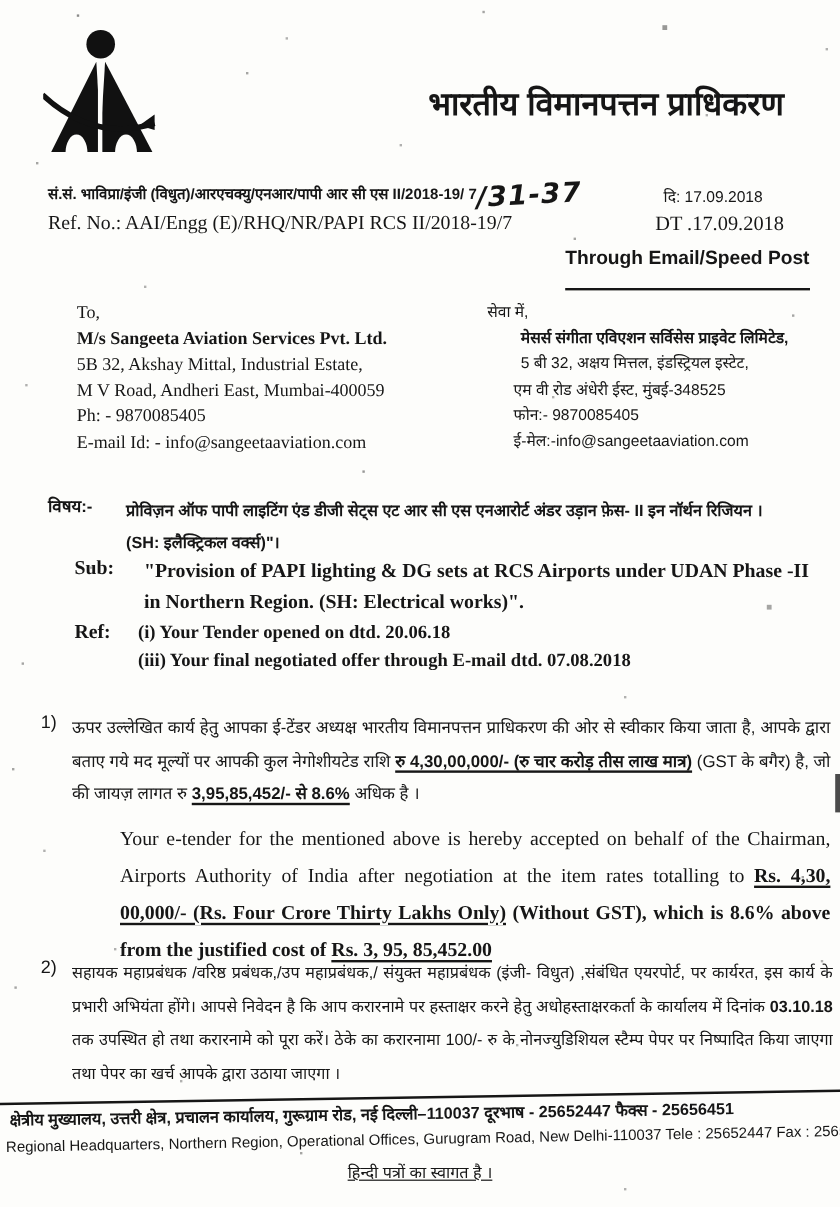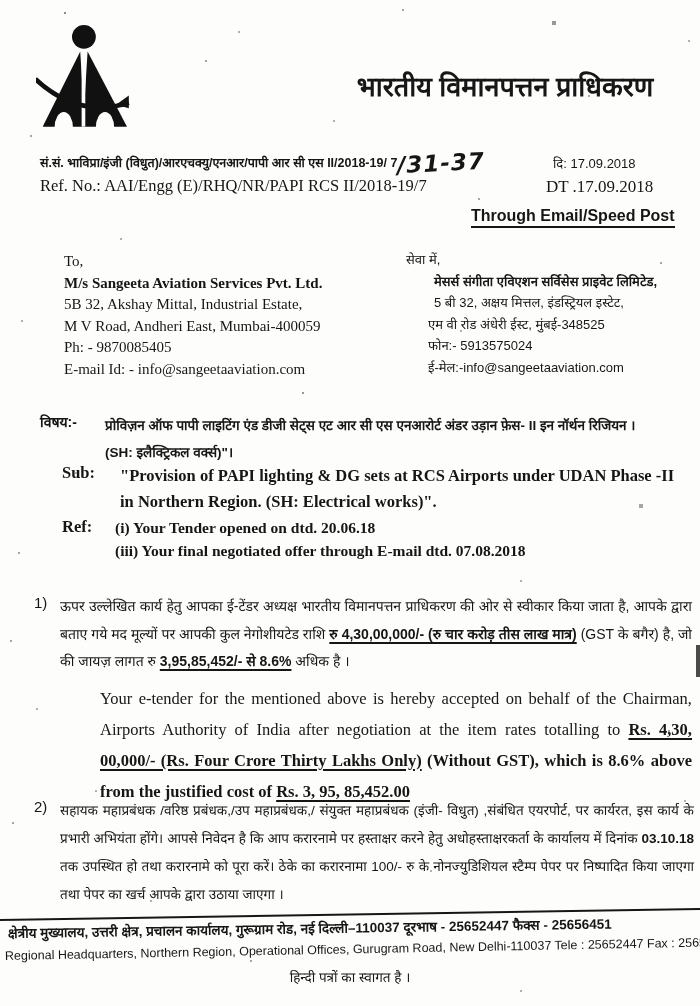--- a/index.html
+++ b/index.html
@@ -36,21 +36,21 @@
   .logo{left:36px;top:24px;width:94px;height:110px;}
   .org{left:316px;top:34px;width:378px;text-align:center;}
   .org-hi{font-size:27px;font-weight:bold;line-height:36px;font-family:"Liberation Sans",sans-serif;margin-top:35px;}
   .org-en{font-size:20px;font-weight:bold;line-height:27px;letter-spacing:.4px;font-family:"Liberation Sans",sans-serif;}
 
   .ref-hi{left:40px;top:150px;font-size:12.5px;font-weight:bold;white-space:nowrap;}
   .handwritten{display:inline-block;font-size:23px;font-style:italic;font-weight:bold;transform:rotate(-3deg);vertical-align:-4px;font-family:"DejaVu Sans",sans-serif;letter-spacing:1px;}
   .date-hi{left:553px;top:154px;font-size:13px;}
   .ref-en{left:40px;top:176px;font-size:16.5px;}
   .date-en{left:546px;top:177px;font-size:17px;}
-  .through{left:471px;top:207px;font-size:16px;font-weight:bold;border-bottom:2px solid #161616;padding-bottom:1px;}
+  .through{left:471px;top:207px;font-size:16px;font-weight:bold;border-bottom:2px solid #161616;padding-bottom:15px;}
 
   .addr-en{left:64px;top:251px;font-size:15px;line-height:21.5px;width:300px;}
   .addr-hi{left:406px;top:249px;font-size:13px;line-height:21.5px;width:280px;}
   .addr-hi .ind{margin-left:28px;}
   .addr-hi .ind2{margin-left:22px;}
 
   .subject-row{left:40px;top:412px;width:654px;}
   .subject-label{position:absolute;left:0;top:0;font-size:14px;font-weight:bold;}
   .subject-text{margin-left:65px;font-size:13.5px;font-weight:bold;line-height:27px;}
 
@@ -66,21 +66,21 @@
   .para-num{position:absolute;left:0;top:1px;font-size:15px;font-family:"Liberation Sans",sans-serif;}
   .para1-hi{margin-left:26px;font-size:14px;line-height:27.5px;text-align:justify;font-family:"Liberation Sans",sans-serif;}
   .para1-en{margin-left:66px;margin-top:7px;width:592px;font-size:16.5px;line-height:31px;text-align:justify;}
 
   .para2{left:34px;top:797px;width:660px;}
   .para2-hi{margin-left:26px;font-size:13.5px;line-height:28px;text-align:justify;font-family:"Liberation Sans",sans-serif;}
 
   .rule{left:0px;top:919px;width:710px;border-top:2.5px solid #161616;transform:rotate(-0.9deg);transform-origin:left center;}
   .f-hi{left:8px;top:924px;width:690px;font-size:13.5px;font-weight:bold;transform:rotate(-0.9deg);transform-origin:left center;white-space:nowrap;}
   .f-en{left:5px;top:949px;width:695px;font-size:12.5px;transform:rotate(-1.1deg);transform-origin:left center;white-space:nowrap;}
-  .f-note{left:0;top:968px;width:700px;text-align:center;font-size:13.5px;}
+  .f-note{left:0;top:968px;width:700px;text-align:center;font-size:13.5px;text-decoration:underline;}
 
   .scan-mark-right{right:0;top:645px;width:4px;height:32px;background:#4b4b4b;}
 </style>
 </head>
 <body>
 
 <div class="page">
   <div class="noise"></div>
 
   <div class="abs logo">
@@ -112,21 +112,21 @@
     <div>M V Road, Andheri East, Mumbai-400059</div>
     <div>Ph: - 9870085405</div>
     <div>E-mail Id: - info@sangeetaaviation.com</div>
   </div>
 
   <div class="abs addr-hi sans">
     <div>सेवा में,</div>
     <div class="b ind">मेसर्स संगीता एविएशन सर्विसेस प्राइवेट लिमिटेड,</div>
     <div class="ind">5 बी 32, अक्षय मित्तल, इंडस्ट्रियल इस्टेट,</div>
     <div class="ind2">एम वी रोड अंधेरी ईस्ट,  मुंबई-348525</div>
-    <div class="ind2">फोन:- 5913575024</div>
+    <div class="ind2">फोन:- 9870085405</div>
     <div class="ind2">ई-मेल:-info@sangeetaaviation.com</div>
   </div>
 
   <div class="abs subject-row">
     <span class="subject-label sans">विषय:-</span>
     <div class="subject-text sans">
       <div>प्रोविज़न ऑफ पापी लाइटिंग एंड डीजी सेट्स एट आर सी एस एनआरोर्ट अंडर उड़ान फ़ेस- II इन  नॉर्थन रिजियन ।</div>
       <div>(SH: इलैक्ट्रिकल वर्क्स)"।</div>
     </div>
   </div>

